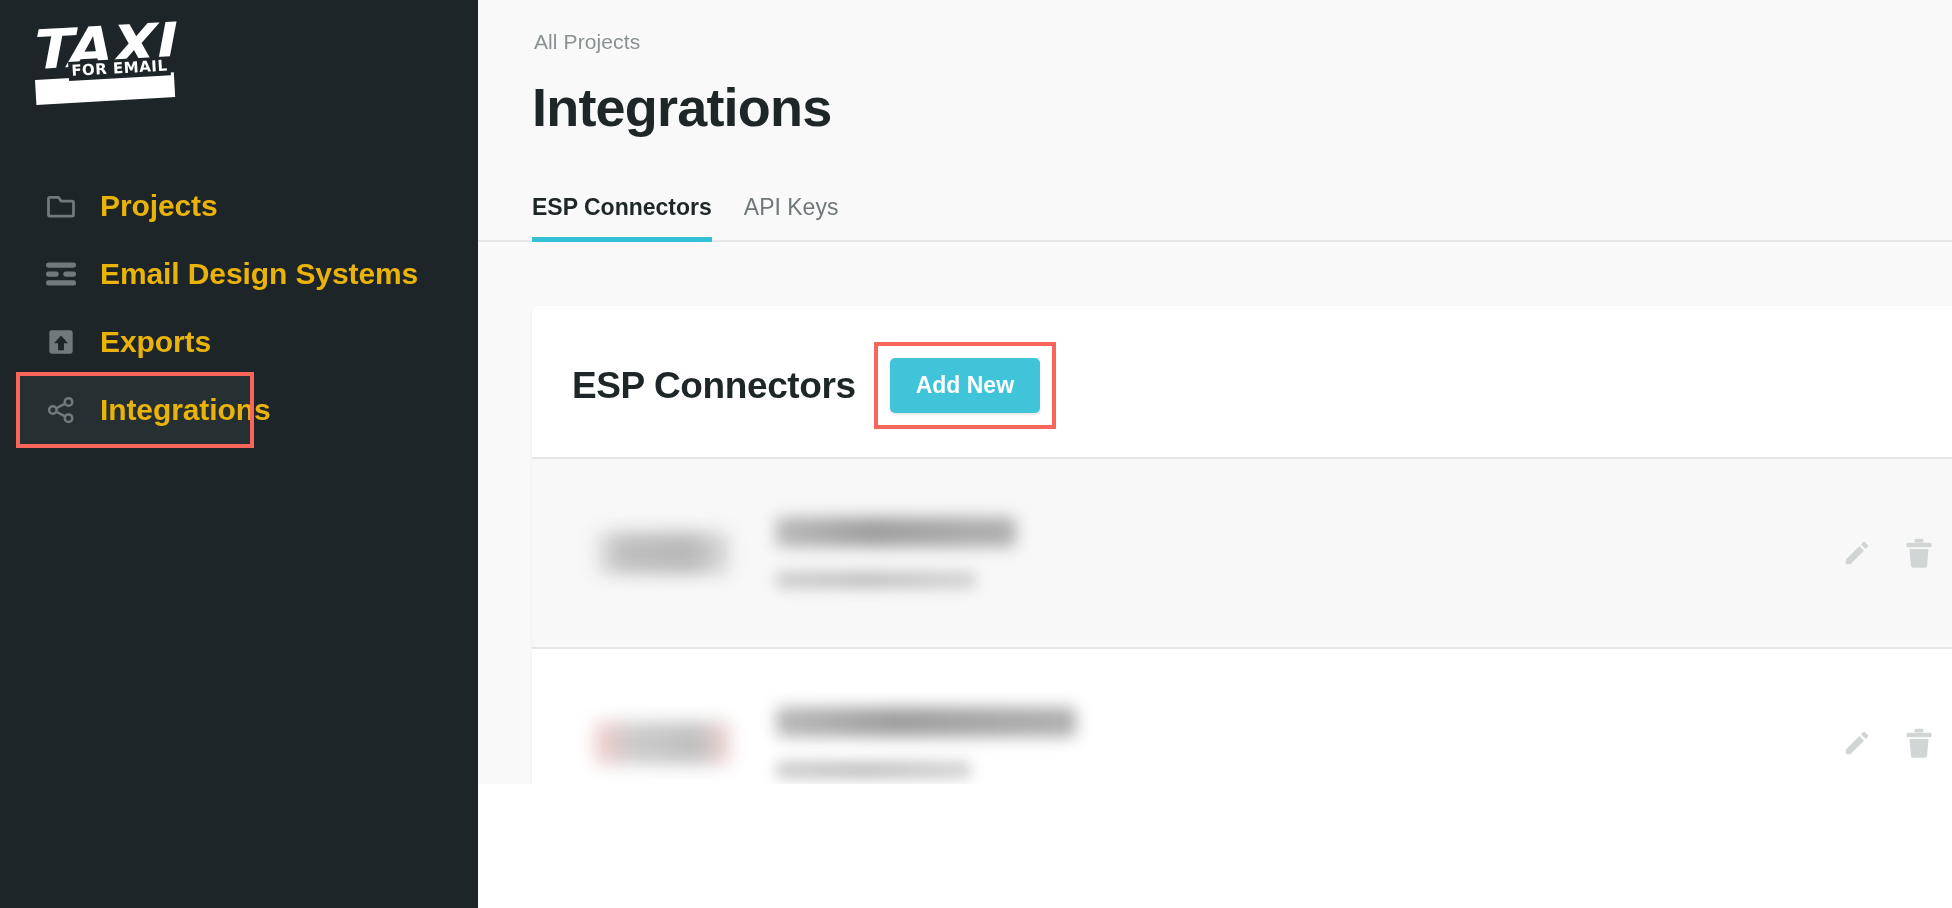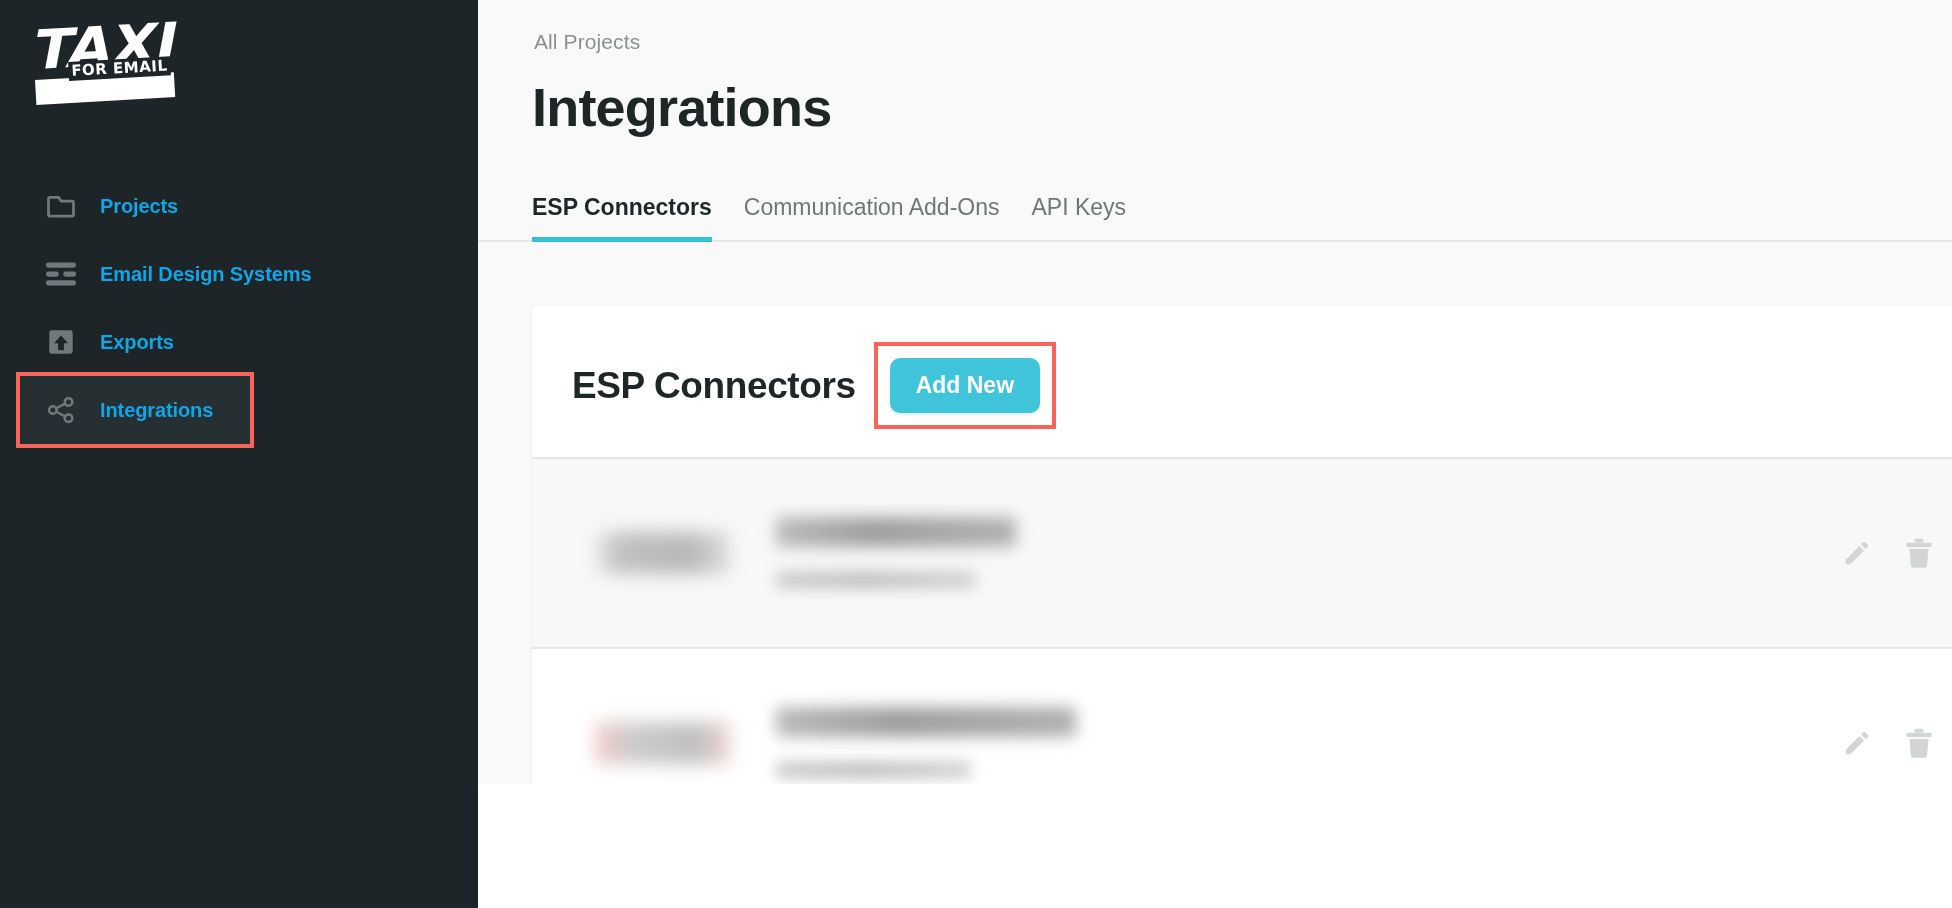--- a/index.html
+++ b/index.html
@@ -92,23 +92,23 @@
     width: 34px;
     min-width: 34px;
     height: 34px;
     display: flex;
     align-items: center;
     justify-content: center;
     margin-right: 22px;
     color: #707a7d;
   }
   .nav-item .nav-label {
-    font-size: 20px;
-    font-weight: 700;
-    color: #0ea5e9;
+    font-size: 30px;
+    font-weight: 700;
+    color: #eab308;
     letter-spacing: -0.1px;
     white-space: nowrap;
   }
   .nav-item.active {
     background: #262f32;
   }
   .nav-item.highlighted {
     outline: 4px solid #f9655b;
     outline-offset: 0;
     margin-left: 20px;
@@ -201,21 +201,21 @@
     position: relative;
     padding: 12px;
     outline: 4px solid #f9655b;
   }
   .btn-addnew {
     background: #3fc4da;
     color: #ffffff;
     font-size: 23px;
     font-weight: 700;
     border: none;
-    border-radius: 10px;
+    border-radius: 5px;
     padding: 14px 26px;
     cursor: pointer;
     font-family: "Liberation Sans", sans-serif;
     box-shadow: 0 2px 3px rgba(0,0,0,0.10);
   }
 
   .conn-list { width: 100%; }
   .conn-row {
     display: flex;
     align-items: center;
@@ -349,21 +349,20 @@
   </aside>
 
   <main class="main">
 
     <div class="breadcrumb">All Projects</div>
     <h1 class="page-title">Integrations</h1>
 
     <div class="tabs-rule"></div>
     <div class="tabs">
       <div class="tab active">ESP Connectors</div>
-      <div class="tab">Communication Add-Ons</div>
       <div class="tab">API Keys</div>
     </div>
 
     <section class="card">
 
       <div class="card-header">
         <div class="card-title">ESP Connectors</div>
         <div class="addnew-wrap">
           <button class="btn-addnew">Add New</button>
         </div>

